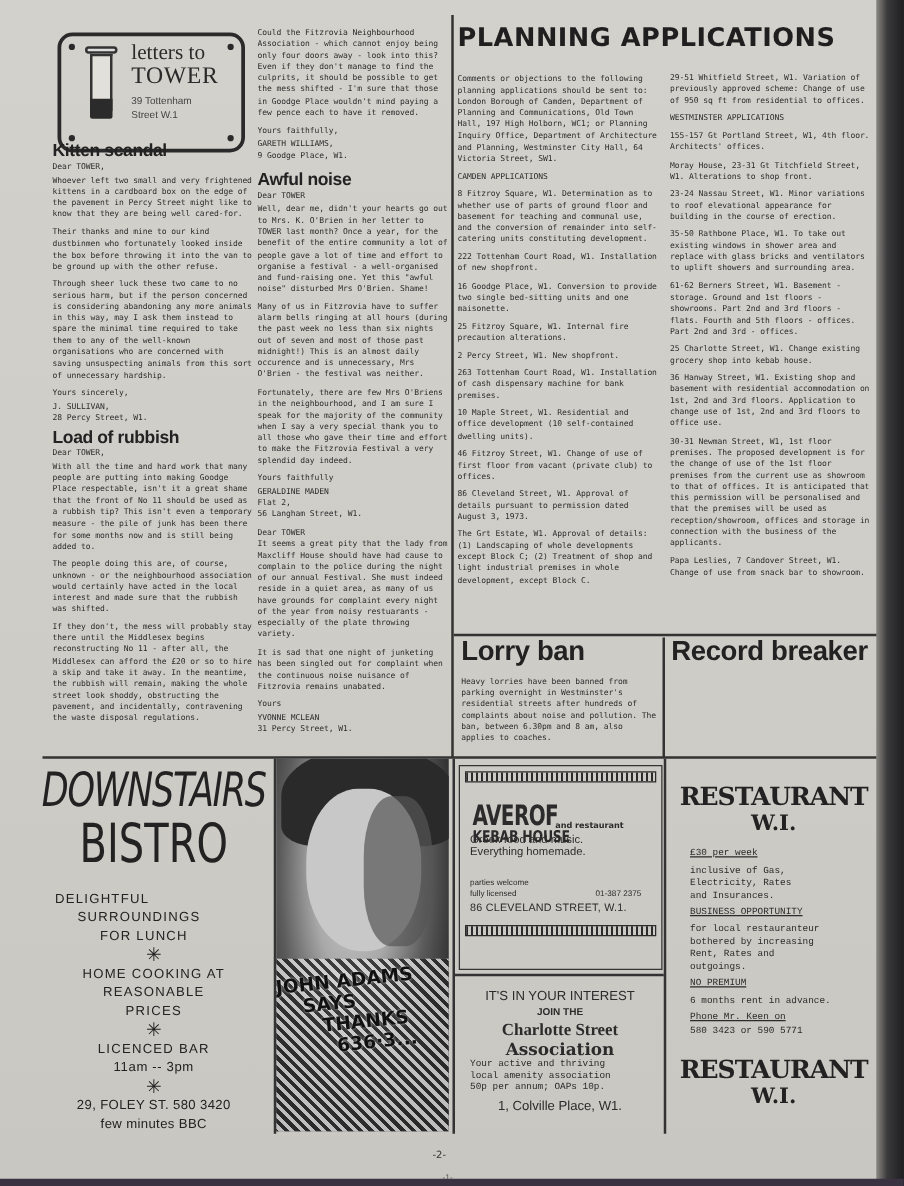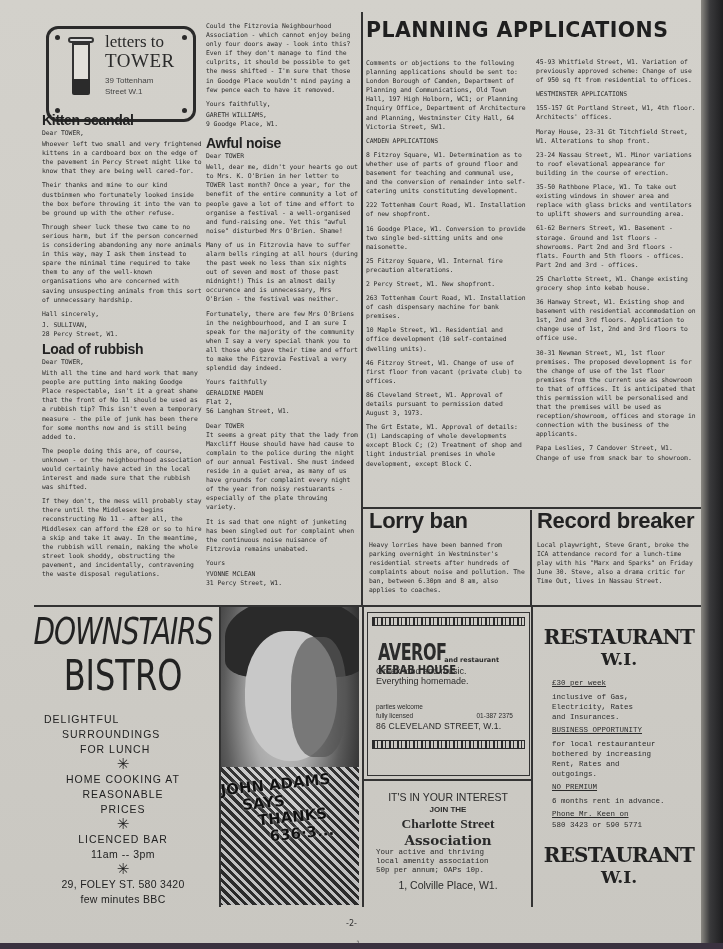--- a/index.html
+++ b/index.html
@@ -130,21 +130,21 @@
     </div>
   </div>
 
   <div class="col" style="left:42px; top:110px; width:160px;">
     <div>
       <div class="head h-story">Kitten scandal</div>
       <p class="tight">Dear TOWER,</p>
       <p>Whoever left two small and very frightened kittens in a cardboard box on the edge of the pavement in Percy Street might like to know that they are being well cared-for.</p>
       <p>Their thanks and mine to our kind dustbinmen who fortunately looked inside the box before throwing it into the van to be ground up with the other refuse.</p>
       <p>Through sheer luck these two came to no serious harm, but if the person concerned is considering abandoning any more animals in this way, may I ask them instead to spare the minimal time required to take them to any of the well-known organisations who are concerned with saving unsuspecting animals from this sort of unnecessary hardship.</p>
-      <p class="tight">Hall sincerely,</p>
+      <p class="tight">Yours sincerely,</p>
       <div>J. SULLIVAN,</div>
       <div>28 Percy Street, W1.</div>
     </div>
     <div>
       <div class="head h-story">Load of rubbish</div>
       <p class="tight">Dear TOWER,</p>
       <p>With all the time and hard work that many people are putting into making Goodge Place respectable, isn't it a great shame that the front of No 11 should be used as a rubbish tip? This isn't even a temporary measure - the pile of junk has been there for some months now and is still being added to.</p>
       <p>The people doing this are, of course, unknown - or the neighbourhood association would certainly have acted in the local interest and made sure that the rubbish was shifted.</p>
       <p>If they don't, the mess will probably stay there until the Middlesex begins reconstructing No 11 - after all, the Middlesex can afford the £20 or so to hire a skip and take it away. In the meantime, the rubbish will remain, making the whole street look shoddy, obstructing the pavement, and incidentally, contravening the waste disposal regulations.</p>
     </div>
@@ -187,41 +187,40 @@
     <p>25 Fitzroy Square, W1. Internal fire precaution alterations.</p>
     <p>2 Percy Street, W1. New shopfront.</p>
     <p>263 Tottenham Court Road, W1. Installation of cash dispensary machine for bank premises.</p>
     <p>10 Maple Street, W1. Residential and office development (10 self-contained dwelling units).</p>
     <p>46 Fitzroy Street, W1. Change of use of first floor from vacant (private club) to offices.</p>
     <p>86 Cleveland Street, W1. Approval of details pursuant to permission dated August 3, 1973.</p>
     <p>The Grt Estate, W1. Approval of details: (1) Landscaping of whole developments except Block C; (2) Treatment of shop and light industrial premises in whole development, except Block C.</p>
   </div>
 
   <div class="col" style="left:536px; top:58px; width:160px; height:446px; overflow:hidden;">
-    <p>45-93 Whitfield Street, W1. Variation of previously approved scheme: Change of use of 950 sq ft from residential to offices.</p>
+    <p>29-51 Whitfield Street, W1. Variation of previously approved scheme: Change of use of 950 sq ft from residential to offices.</p>
     <p>WESTMINSTER APPLICATIONS</p>
     <p>155-157 Gt Portland Street, W1, 4th floor. Architects' offices.</p>
     <p>Moray House, 23-31 Gt Titchfield Street, W1. Alterations to shop front.</p>
     <p>23-24 Nassau Street, W1. Minor variations to roof elevational appearance for building in the course of erection.</p>
     <p>35-50 Rathbone Place, W1. To take out existing windows in shower area and replace with glass bricks and ventilators to uplift showers and surrounding area.</p>
     <p>61-62 Berners Street, W1. Basement - storage. Ground and 1st floors - showrooms. Part 2nd and 3rd floors - flats. Fourth and 5th floors - offices. Part 2nd and 3rd - offices.</p>
     <p>25 Charlotte Street, W1. Change existing grocery shop into kebab house.</p>
     <p>36 Hanway Street, W1. Existing shop and basement with residential accommodation on 1st, 2nd and 3rd floors. Application to change use of 1st, 2nd and 3rd floors to office use.</p>
     <p>30-31 Newman Street, W1, 1st floor premises. The proposed development is for the change of use of the 1st floor premises from the current use as showroom to that of offices. It is anticipated that this permission will be personalised and that the premises will be used as reception/showroom, offices and storage in connection with the business of the applicants.</p>
     <p>Papa Leslies, 7 Candover Street, W1. Change of use from snack bar to showroom.</p>
   </div>
 
   <div class="col" style="left:369px; top:511px; width:156px;">
     <div class="head h-box">Lorry ban</div>
     <p>Heavy lorries have been banned from parking overnight in Westminster's residential streets after hundreds of complaints about noise and pollution. The ban, between 6.30pm and 8 am, also applies to coaches.</p>
   </div>
 
   <div class="col" style="left:537px; top:511px; width:160px;">
     <div class="head h-box">Record breaker</div>
-    <p>Local playwright, Steve Grant, broke the ICA attendance record for a lunch-time play with his "Marx and Sparks" on Friday June 30. Steve, also a drama critic for Time Out, lives in Nassau Street.</p>
   </div>
 
   <div class="ad" style="left:30px; top:612px; width:186px;">
     <div class="bistro-title">DOWNSTAIRS</div>
     <div class="bistro-title2">BISTRO</div>
     <div style="height:26px;"></div>
     <div class="bistro-line" style="text-align:left; padding-left:14px;">DELIGHTFUL</div>
     <div class="bistro-line" style="text-align:left; padding-left:32px;">SURROUNDINGS</div>
     <div class="bistro-line" style="text-align:left; padding-left:50px;">FOR LUNCH</div>
     <div class="star">✳</div>

